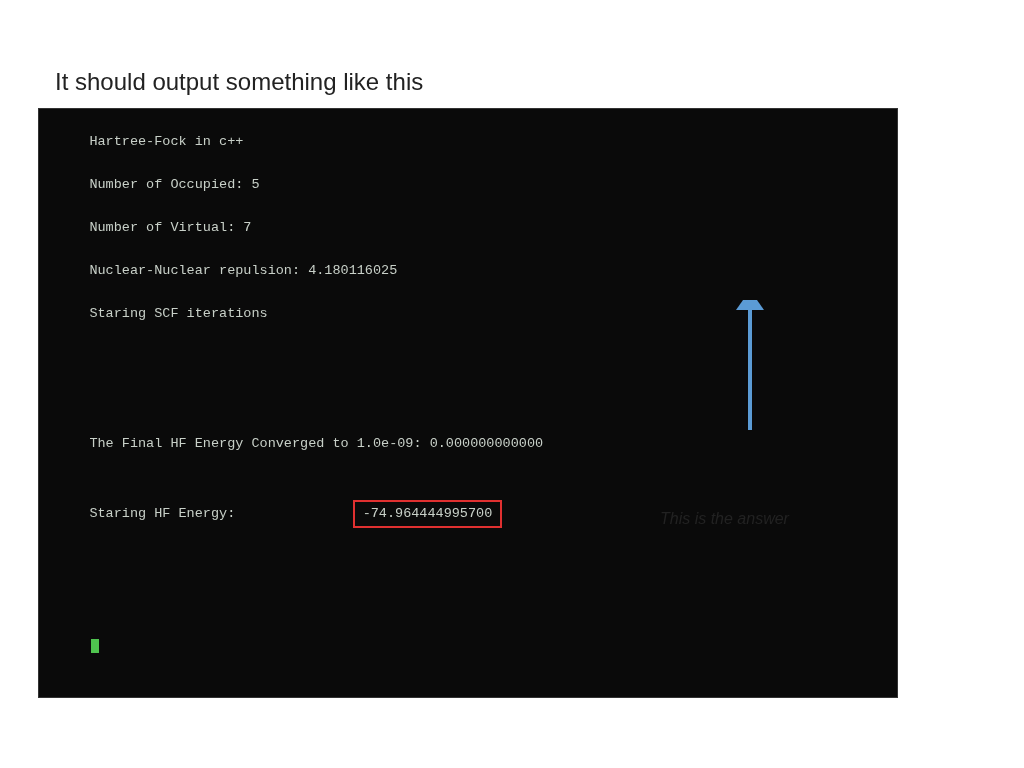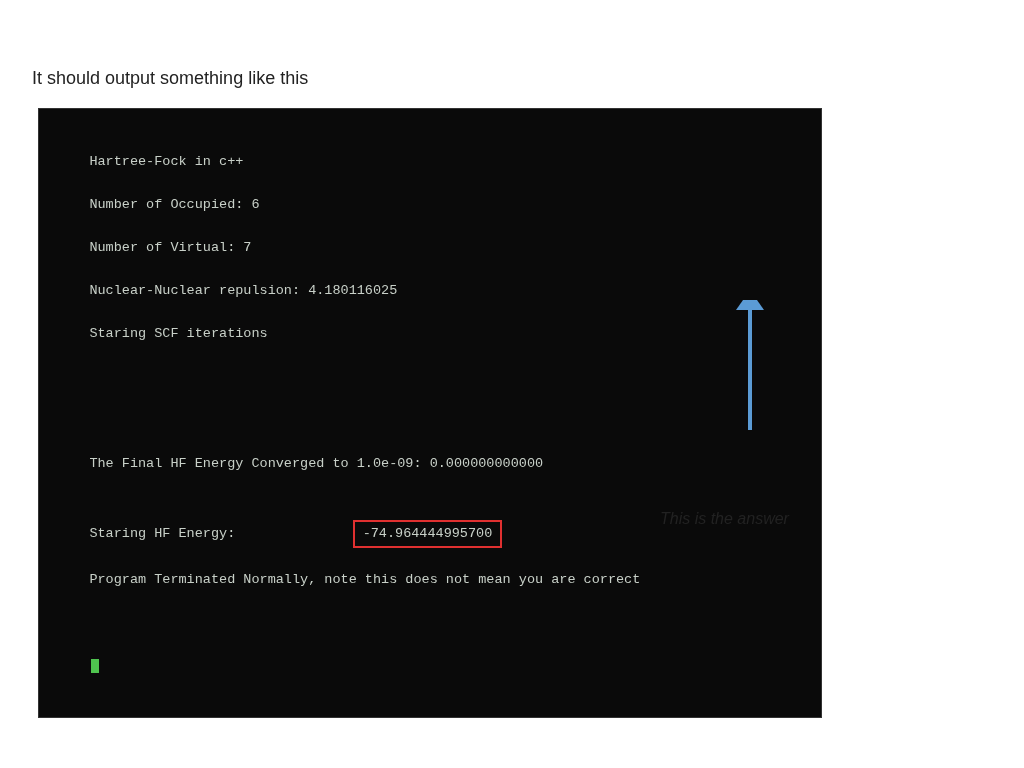--- a/index.html
+++ b/index.html
@@ -9,32 +9,32 @@
       height: 768px;
       background: #ffffff;
       font-family: Arial, sans-serif;
       overflow: hidden;
       position: relative;
     }
 
     .intro-text {
       position: absolute;
       top: 68px;
-      left: 32px;
-      font-size: 18px;
+      left: 55px;
+      font-size: 24px;
       color: #222;
     }
 
     .terminal-container {
       position: absolute;
       top: 108px;
       left: 38px;
-      width: 784px;
+      width: 860px;
       background: #0a0a0a;
-      padding: 20px 18px 18px 18px;
+      padding: 0 18px 18px 18px;
       border: 1px solid #333;
     }
 
     .terminal-text {
       font-family: 'Courier New', Courier, monospace;
       font-size: 13.5px;
       line-height: 1.6;
       color: #c8d0c8;
       white-space: pre;
     }
@@ -89,29 +89,29 @@
     }
   </style>
 </head>
 <body>
 
 <p class="intro-text">It should output something like this</p>
 
 <div class="terminal-container">
   <div class="terminal-text">
     <span>Hartree-Fock in c++</span><br>
-    <span>Number of Occupied: 6</span><br>
+    <span>Number of Occupied: 5</span><br>
     <span>Number of Virtual: 7</span><br>
     <span>Nuclear-Nuclear repulsion: 4.180116025</span><br>
     <span>Staring SCF iterations</span><br>
     <br>
     <br>
     <span>The Final HF Energy Converged to 1.0e-09: 0.000000000000</span><br>
     <span>Staring HF Energy:              </span><span class="answer-box">-74.964444995700</span><br>
-    <span>Program Terminated Normally, note this does not mean you are correct</span><br>
+    <br>
     <br>
     <span class="terminal-prompt"></span><span class="terminal-cursor"></span>
   </div>
 </div>
 
 <div class="annotation-area">
   <svg class="arrow-svg" width="80" height="140" viewBox="0 0 80 140">
 
     <defs>
       <marker id="arrowhead" markerWidth="10" markerHeight="7" refX="5" refY="3.5" orient="auto">

